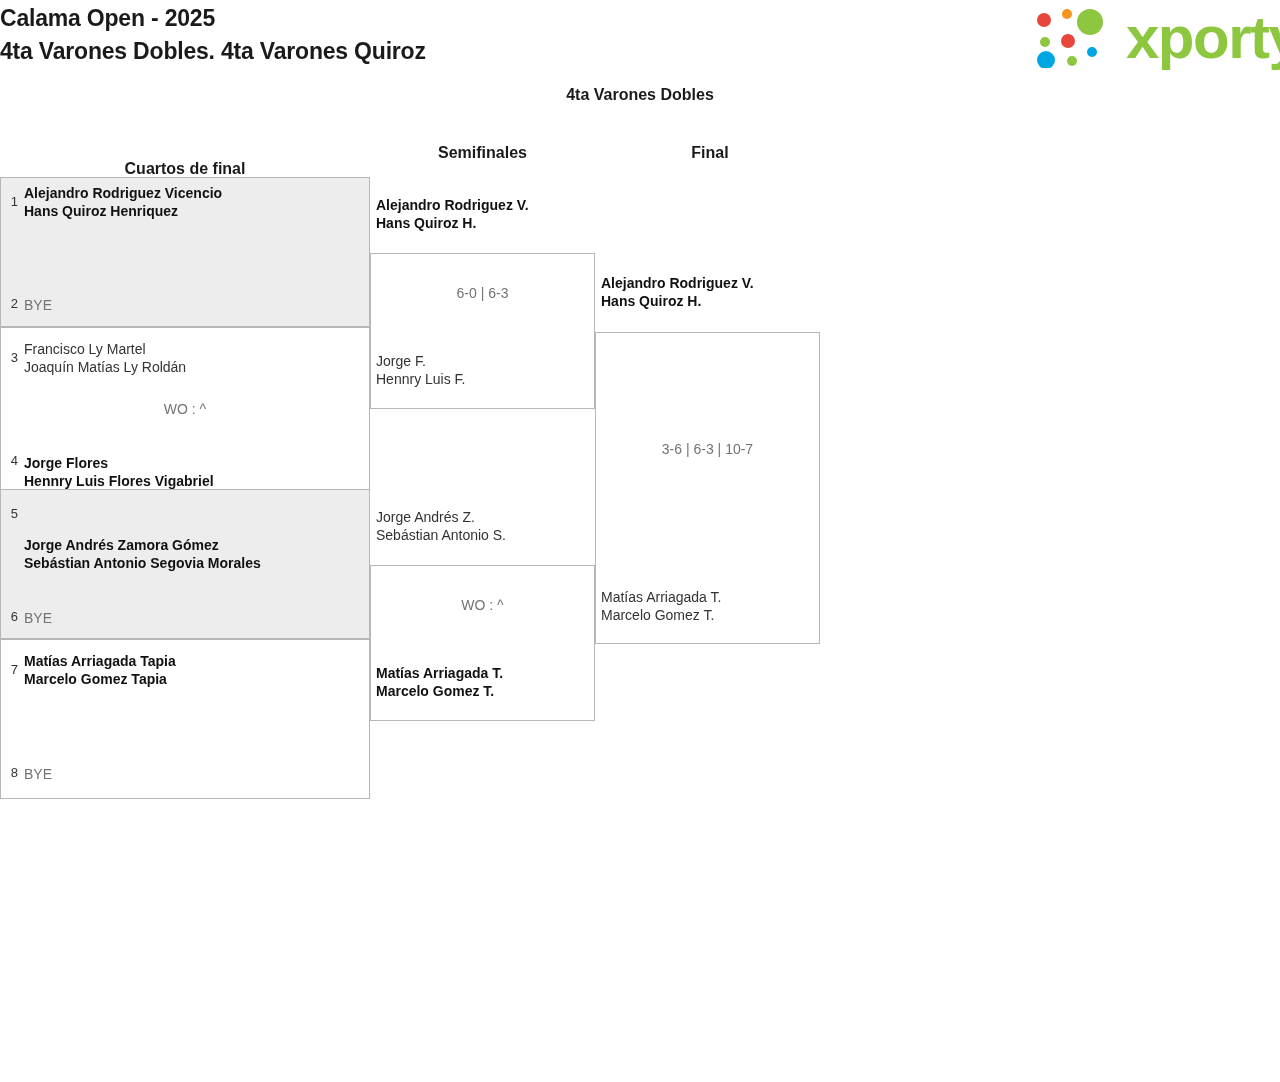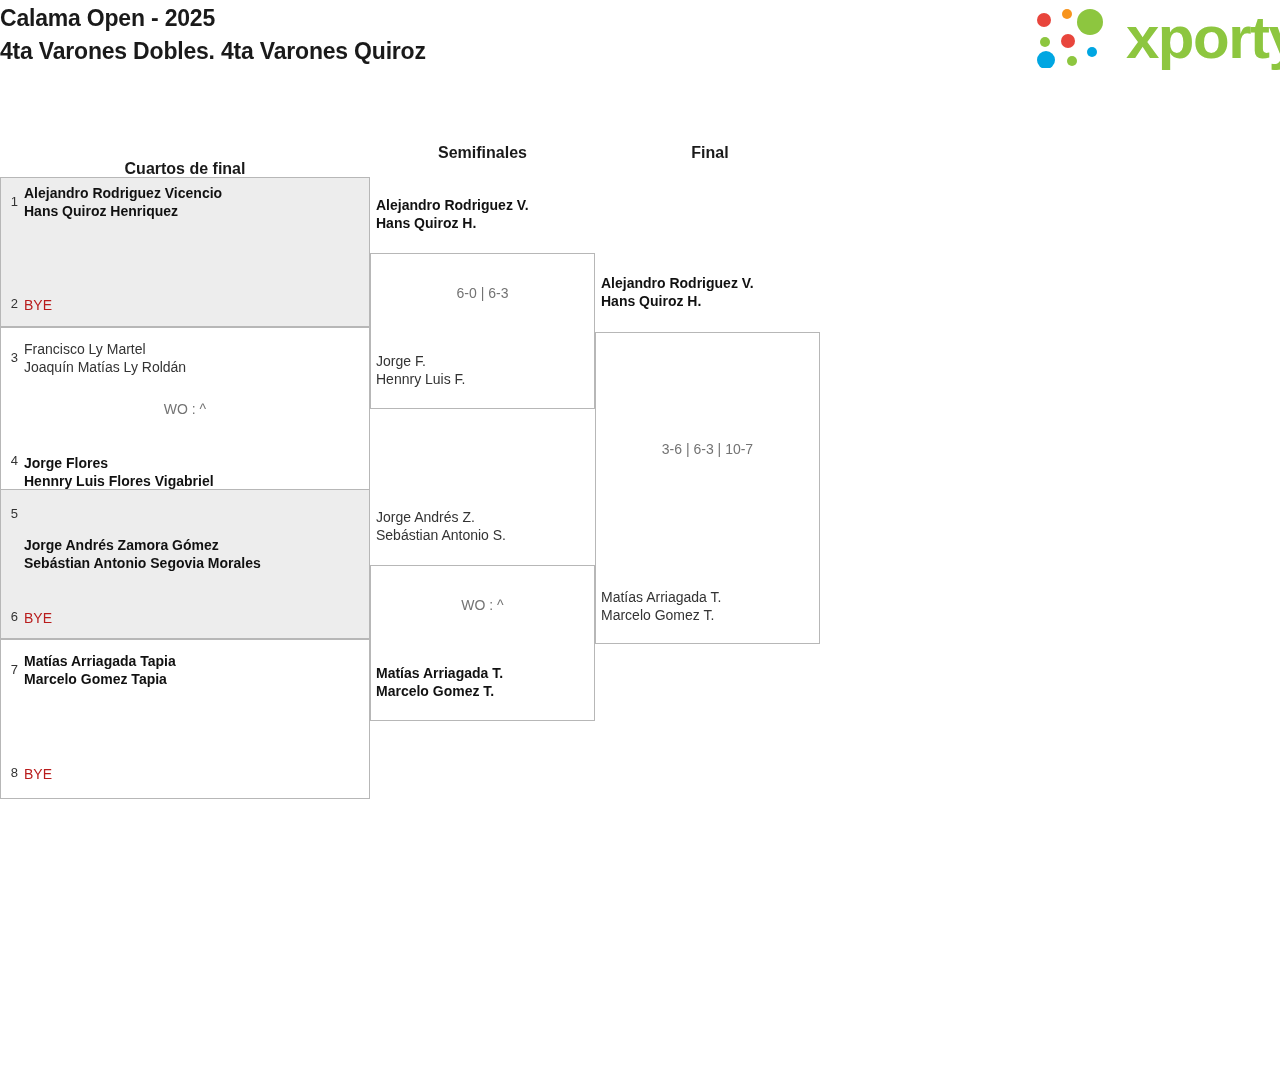--- a/index.html
+++ b/index.html
@@ -86,21 +86,21 @@
   .players {
     position: absolute;
     font-size: 14px;
     line-height: 18px;
     white-space: nowrap;
   }
   .players.winner { font-weight: bold; color: #111; }
   .players.loser  { font-weight: normal; color: #333; }
   .players.bye {
     font-size: 14px;
-    color: #b91c1c;
+    color: #737373;
   }
 
   .score {
     position: absolute;
     font-size: 14px;
     color: #737373;
     text-align: center;
   }
 </style>
 </head>
@@ -122,20 +122,21 @@
         <circle cx="11" cy="34" r="5" fill="#8dc63f"></circle>
         <circle cx="34" cy="33" r="7" fill="#e8453c"></circle>
         <circle cx="12" cy="52" r="9" fill="#00a6e2"></circle>
         <circle cx="38" cy="53" r="5" fill="#8dc63f"></circle>
         <circle cx="58" cy="44" r="5" fill="#00a6e2"></circle>
       </svg>
       <div id="logo-text">xporty</div>
     </div>
   </div>
 
+  <div id="bracket-title">4ta Varones Dobles</div>
 
   <div class="round-header" id="round-header-0">Cuartos de final</div>
   <div class="round-header" id="round-header-1">Semifinales</div>
   <div class="round-header" id="round-header-2">Final</div>
 
   <div class="cell shaded" style="left:0px; top:177px; width:370px; height:150px;"></div>
   <div class="seed" style="left:0px; top:194px;">1</div>
   <div class="players winner" style="left:24px; top:184px;">
     <div>Alejandro Rodriguez Vicencio</div>
     <div>Hans Quiroz Henriquez</div>

